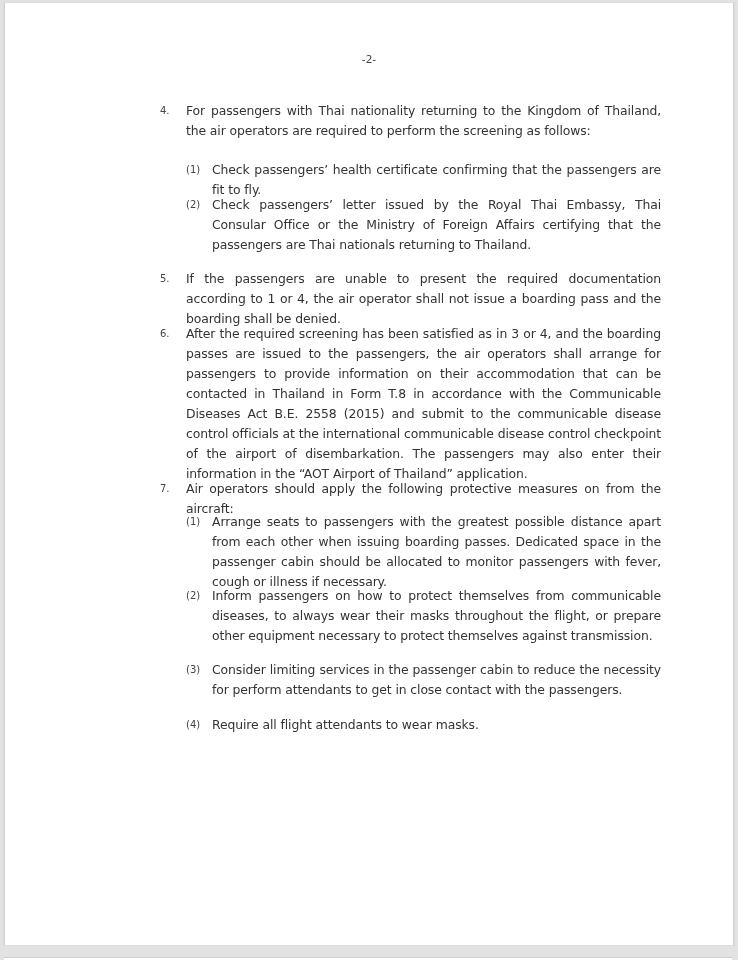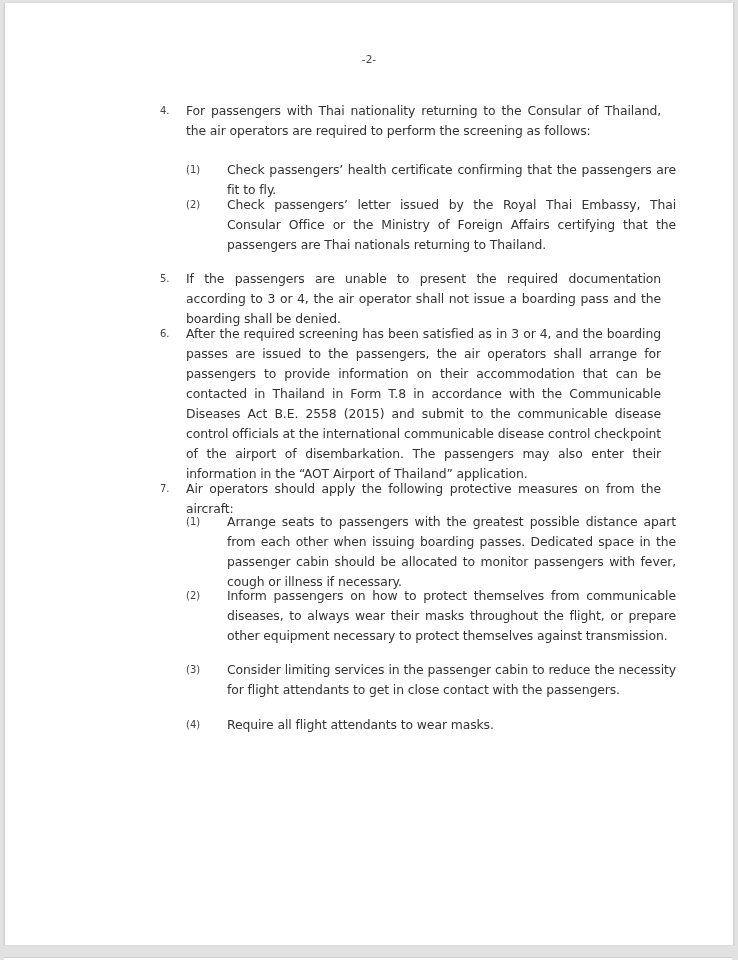--- a/index.html
+++ b/index.html
@@ -27,46 +27,46 @@
   .item { position: absolute; left: 0; width: 728px; }
   .num {
     position: absolute; left: 155px; font-size: 10px; color: #444;
   }
   .txt {
     position: absolute; left: 181px; width: 475px;
     font-size: 12.4px; line-height: 20px; text-align: justify; color: #333;
     letter-spacing: -0.1px;
   }
   .sub .num { left: 181px; font-size: 10px; }
-  .sub .txt { left: 222px; width: 449px; }
+  .sub .txt { left: 207px; width: 449px; }
   .num, .txt { top: 0; }
   .num { line-height: 20px; }
 </style>
 </head>
 <body>
 
 <div class="page">
   <div class="page-number">-2-</div>
 
   <div class="item" style="top:98px">
     <span class="num">4.</span>
-    <span class="txt">For passengers with Thai nationality returning to the Consular of Thailand, the air operators are required to perform the screening as follows:</span>
+    <span class="txt">For passengers with Thai nationality returning to the Kingdom of Thailand, the air operators are required to perform the screening as follows:</span>
   </div>
   <div class="item sub" style="top:157px">
     <span class="num">(1)</span>
     <span class="txt">Check passengers’ health certificate confirming that the passengers are fit to fly.</span>
   </div>
   <div class="item sub" style="top:192px">
     <span class="num">(2)</span>
     <span class="txt">Check passengers’ letter issued by the Royal Thai Embassy, Thai Consular Office or the Ministry of Foreign Affairs certifying that the passengers are Thai nationals returning to Thailand.</span>
   </div>
 
   <div class="item" style="top:266px">
     <span class="num">5.</span>
-    <span class="txt">If the passengers are unable to present the required documentation according to 3 or 4, the air operator shall not issue a boarding pass and the boarding shall be denied.</span>
+    <span class="txt">If the passengers are unable to present the required documentation according to 1 or 4, the air operator shall not issue a boarding pass and the boarding shall be denied.</span>
   </div>
 
   <div class="item" style="top:321px">
     <span class="num">6.</span>
     <span class="txt">After the required screening has been satisfied as in 3 or 4, and the boarding passes are issued to the passengers, the air operators shall arrange for passengers to provide information on their accommodation that can be contacted in Thailand in Form T.8 in accordance with the Communicable Diseases Act B.E. 2558 (2015) and submit to the communicable disease control officials at the international communicable disease control checkpoint of the airport of disembarkation. The passengers may also enter their information in the “AOT Airport of Thailand” application.</span>
   </div>
 
   <div class="item" style="top:476px">
     <span class="num">7.</span>
     <span class="txt">Air operators should apply the following protective measures on from the aircraft:</span>
@@ -74,21 +74,21 @@
   <div class="item sub" style="top:509px">
     <span class="num">(1)</span>
     <span class="txt">Arrange seats to passengers with the greatest possible distance apart from each other when issuing boarding passes.  Dedicated space in the passenger cabin should be allocated to monitor passengers with fever, cough or illness if necessary.</span>
   </div>
   <div class="item sub" style="top:583px">
     <span class="num">(2)</span>
     <span class="txt">Inform passengers on how to protect themselves from communicable diseases, to always wear their masks throughout the flight, or prepare other equipment necessary to protect themselves against transmission.</span>
   </div>
   <div class="item sub" style="top:657px">
     <span class="num">(3)</span>
-    <span class="txt">Consider limiting services in the passenger cabin to reduce the necessity for flight attendants to get in close contact with the passengers.</span>
+    <span class="txt">Consider limiting services in the passenger cabin to reduce the necessity for perform attendants to get in close contact with the passengers.</span>
   </div>
   <div class="item sub" style="top:712px">
     <span class="num">(4)</span>
     <span class="txt">Require all flight attendants to wear masks.</span>
   </div>
 </div>
 
 <div class="next-page"></div>
 
 </body></html>

